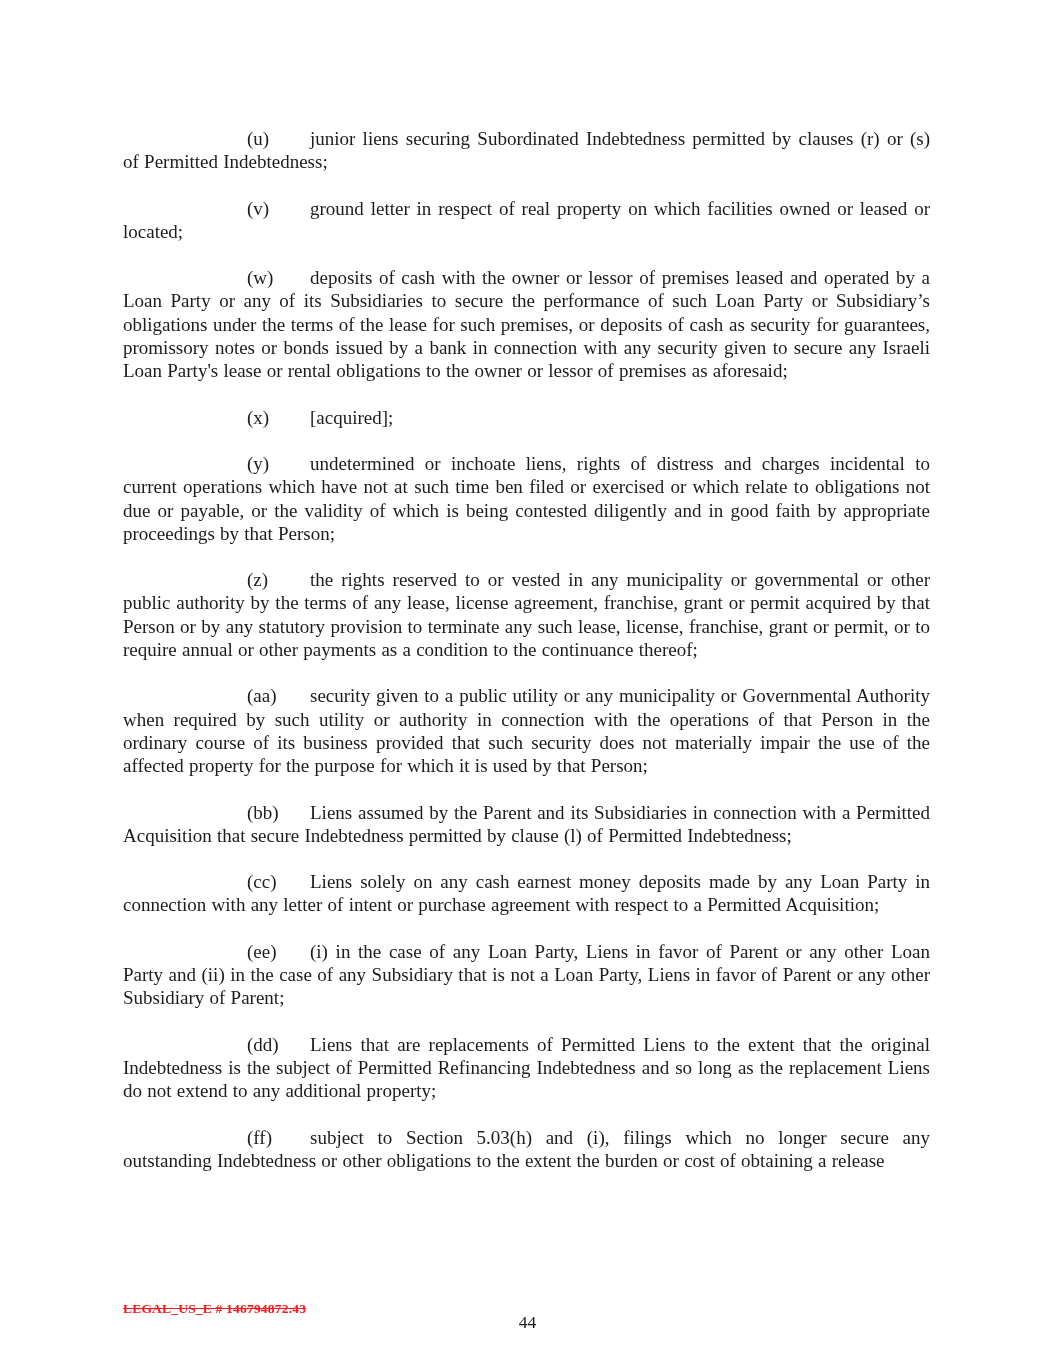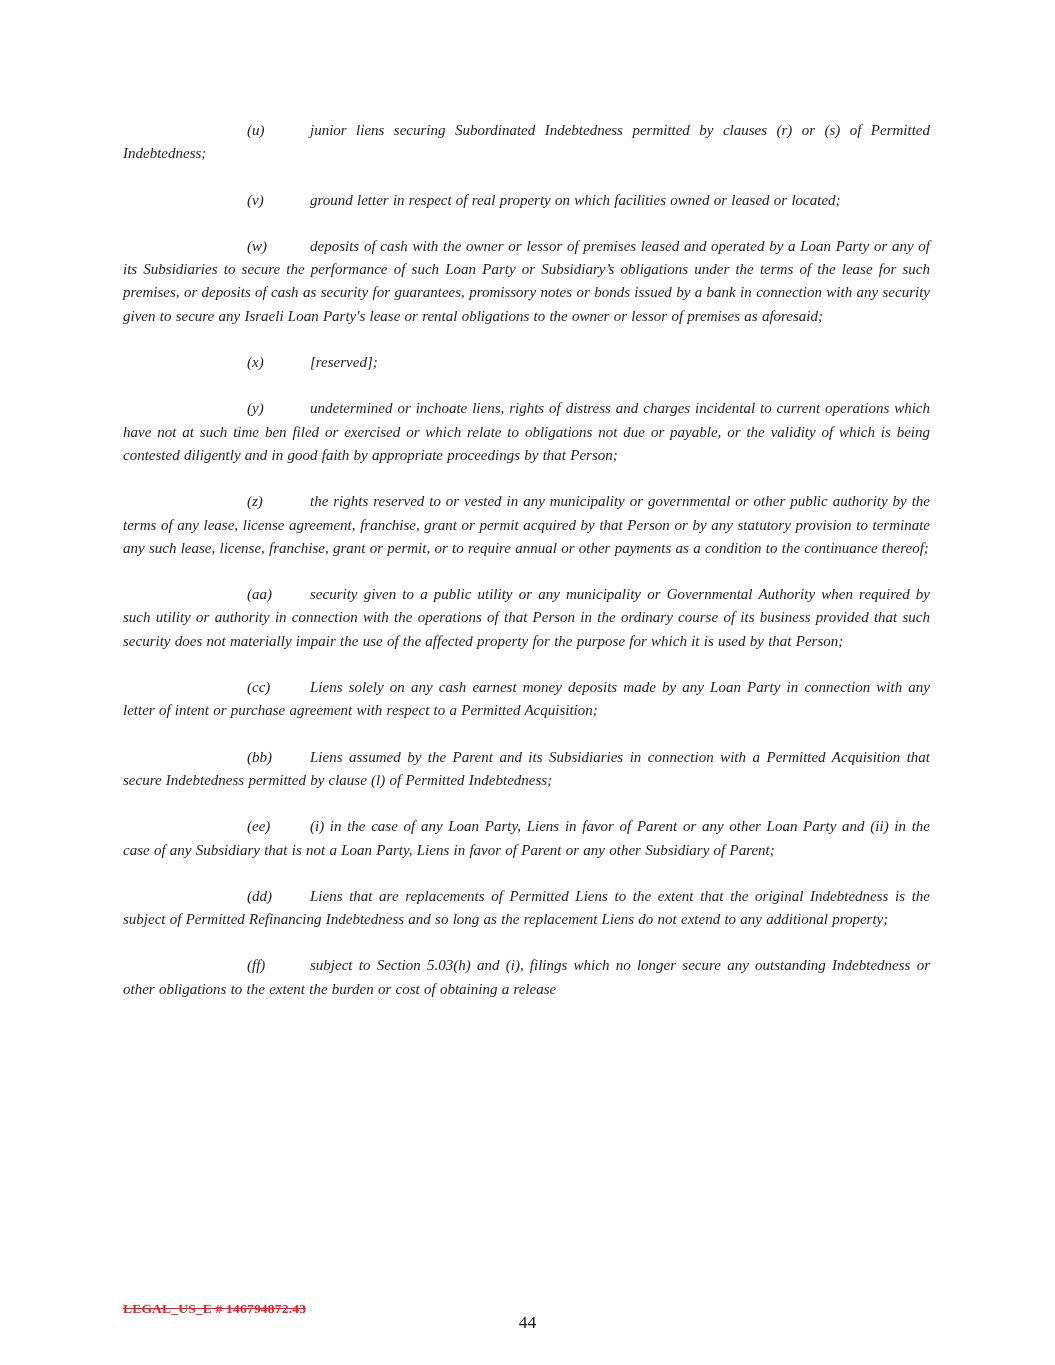--- a/index.html
+++ b/index.html
@@ -16,27 +16,26 @@
     color: #1c1c1c;
     overflow: hidden;
   }
   .content {
     position: absolute;
     left: 123px;
     top: 119px;
     width: 807px;
   }
   p.clause {
-    margin: 0 0 23px 0;
+    margin: 8px 0 23px 0;
     text-align: justify;
-    font-size: 15px;
+    font-size: 19px;
     line-height: 23.3px;
     text-indent: 124px;
     word-spacing: 0.5px;
-    font-style: italic;
   }
   .clause-label {
     display: inline-block;
     width: 63px;
     text-indent: 0;
   }
   .page-number {
     position: absolute;
     top: 1280px;
     left: 0;
@@ -60,31 +59,31 @@
 <body>
 
 <div class="page">
   <div class="content" id="clauses-container">
   <p class="clause"><span class="clause-label">(u)</span><span class="clause-text">junior liens securing Subordinated Indebtedness permitted by clauses (r) or (s) of Permitted Indebtedness;</span></p>
 
   <p class="clause"><span class="clause-label">(v)</span><span class="clause-text">ground letter in respect of real property on which facilities owned or leased or located;</span></p>
 
   <p class="clause"><span class="clause-label">(w)</span><span class="clause-text">deposits of cash with the owner or lessor of premises leased and operated by a Loan Party or any of its Subsidiaries to secure the performance of such Loan Party or Subsidiary’s obligations under the terms of the lease for such premises, or deposits of cash as security for guarantees, promissory notes or bonds issued by a bank in connection with any security given to secure any Israeli Loan Party's lease or rental obligations to the owner or lessor of premises as aforesaid;</span></p>
 
-  <p class="clause"><span class="clause-label">(x)</span><span class="clause-text">[reserved];</span></p>
+  <p class="clause"><span class="clause-label">(x)</span><span class="clause-text">[acquired];</span></p>
 
   <p class="clause"><span class="clause-label">(y)</span><span class="clause-text">undetermined or inchoate liens, rights of distress and charges incidental to current operations which have not at such time ben filed or exercised or which relate to obligations not due or payable, or the validity of which is being contested diligently and in good faith by appropriate proceedings by that Person;</span></p>
 
   <p class="clause"><span class="clause-label">(z)</span><span class="clause-text">the rights reserved to or vested in any municipality or governmental or other public authority by the terms of any lease, license agreement, franchise, grant or permit acquired by that Person or by any statutory provision to terminate any such lease, license, franchise, grant or permit, or to require annual or other payments as a condition to the continuance thereof;</span></p>
 
   <p class="clause"><span class="clause-label">(aa)</span><span class="clause-text">security given to a public utility or any municipality or Governmental Authority when required by such utility or authority in connection with the operations of that Person in the ordinary course of its business provided that such security does not materially impair the use of the affected property for the purpose for which it is used by that Person;</span></p>
 
+  <p class="clause"><span class="clause-label">(bb)</span><span class="clause-text">Liens assumed by the Parent and its Subsidiaries in connection with a Permitted Acquisition that secure Indebtedness permitted by clause (l) of Permitted Indebtedness;</span></p>
+
   <p class="clause"><span class="clause-label">(cc)</span><span class="clause-text">Liens solely on any cash earnest money deposits made by any Loan Party in connection with any letter of intent or purchase agreement with respect to a Permitted Acquisition;</span></p>
-
-  <p class="clause"><span class="clause-label">(bb)</span><span class="clause-text">Liens assumed by the Parent and its Subsidiaries in connection with a Permitted Acquisition that secure Indebtedness permitted by clause (l) of Permitted Indebtedness;</span></p>
 
   <p class="clause"><span class="clause-label">(ee)</span><span class="clause-text">(i) in the case of any Loan Party, Liens in favor of Parent or any other Loan Party and (ii) in the case of any Subsidiary that is not a Loan Party, Liens in favor of Parent or any other Subsidiary of Parent;</span></p>
 
   <p class="clause"><span class="clause-label">(dd)</span><span class="clause-text">Liens that are replacements of Permitted Liens to the extent that the original Indebtedness is the subject of Permitted Refinancing Indebtedness and so long as the replacement Liens do not extend to any additional property;</span></p>
 
   <p class="clause"><span class="clause-label">(ff)</span><span class="clause-text">subject to Section 5.03(h) and (i), filings which no longer secure any outstanding Indebtedness or other obligations to the extent the burden or cost of obtaining a release</span></p>
 </div>
   <div class="page-number">44</div>
   <div class="doc-id" style="color: rgb(248, 25, 30);">LEGAL_US_E # 146794872.43</div>
 </div>

